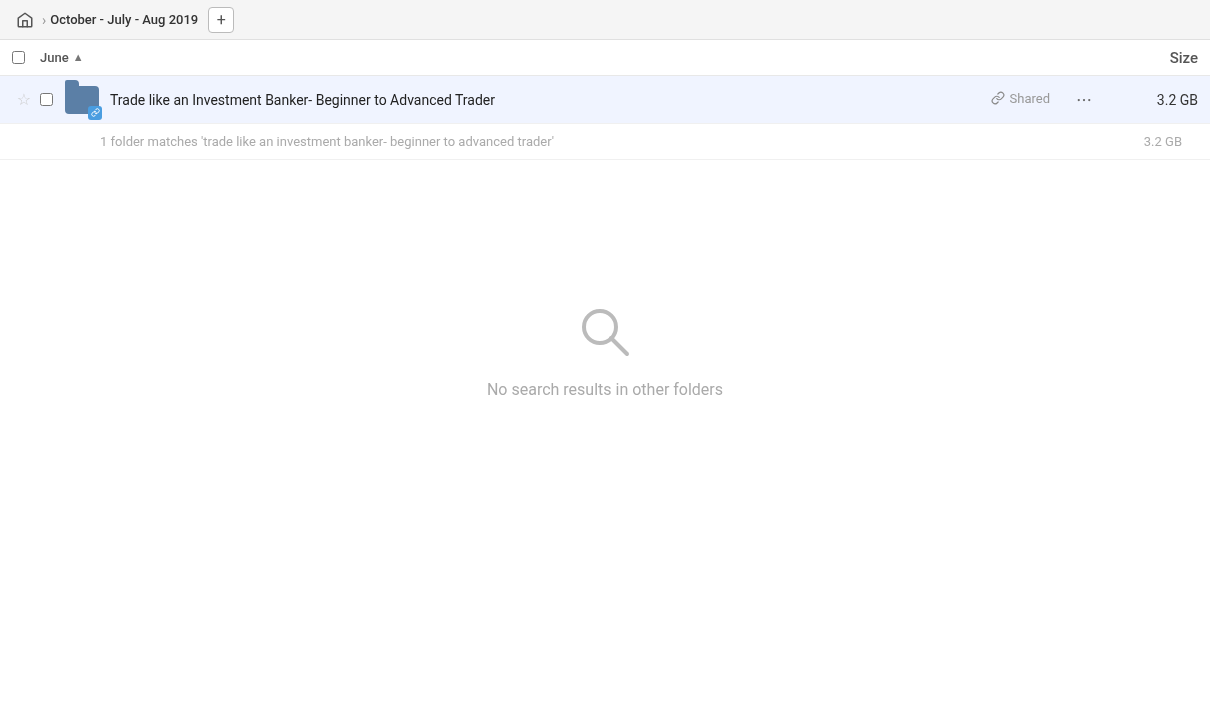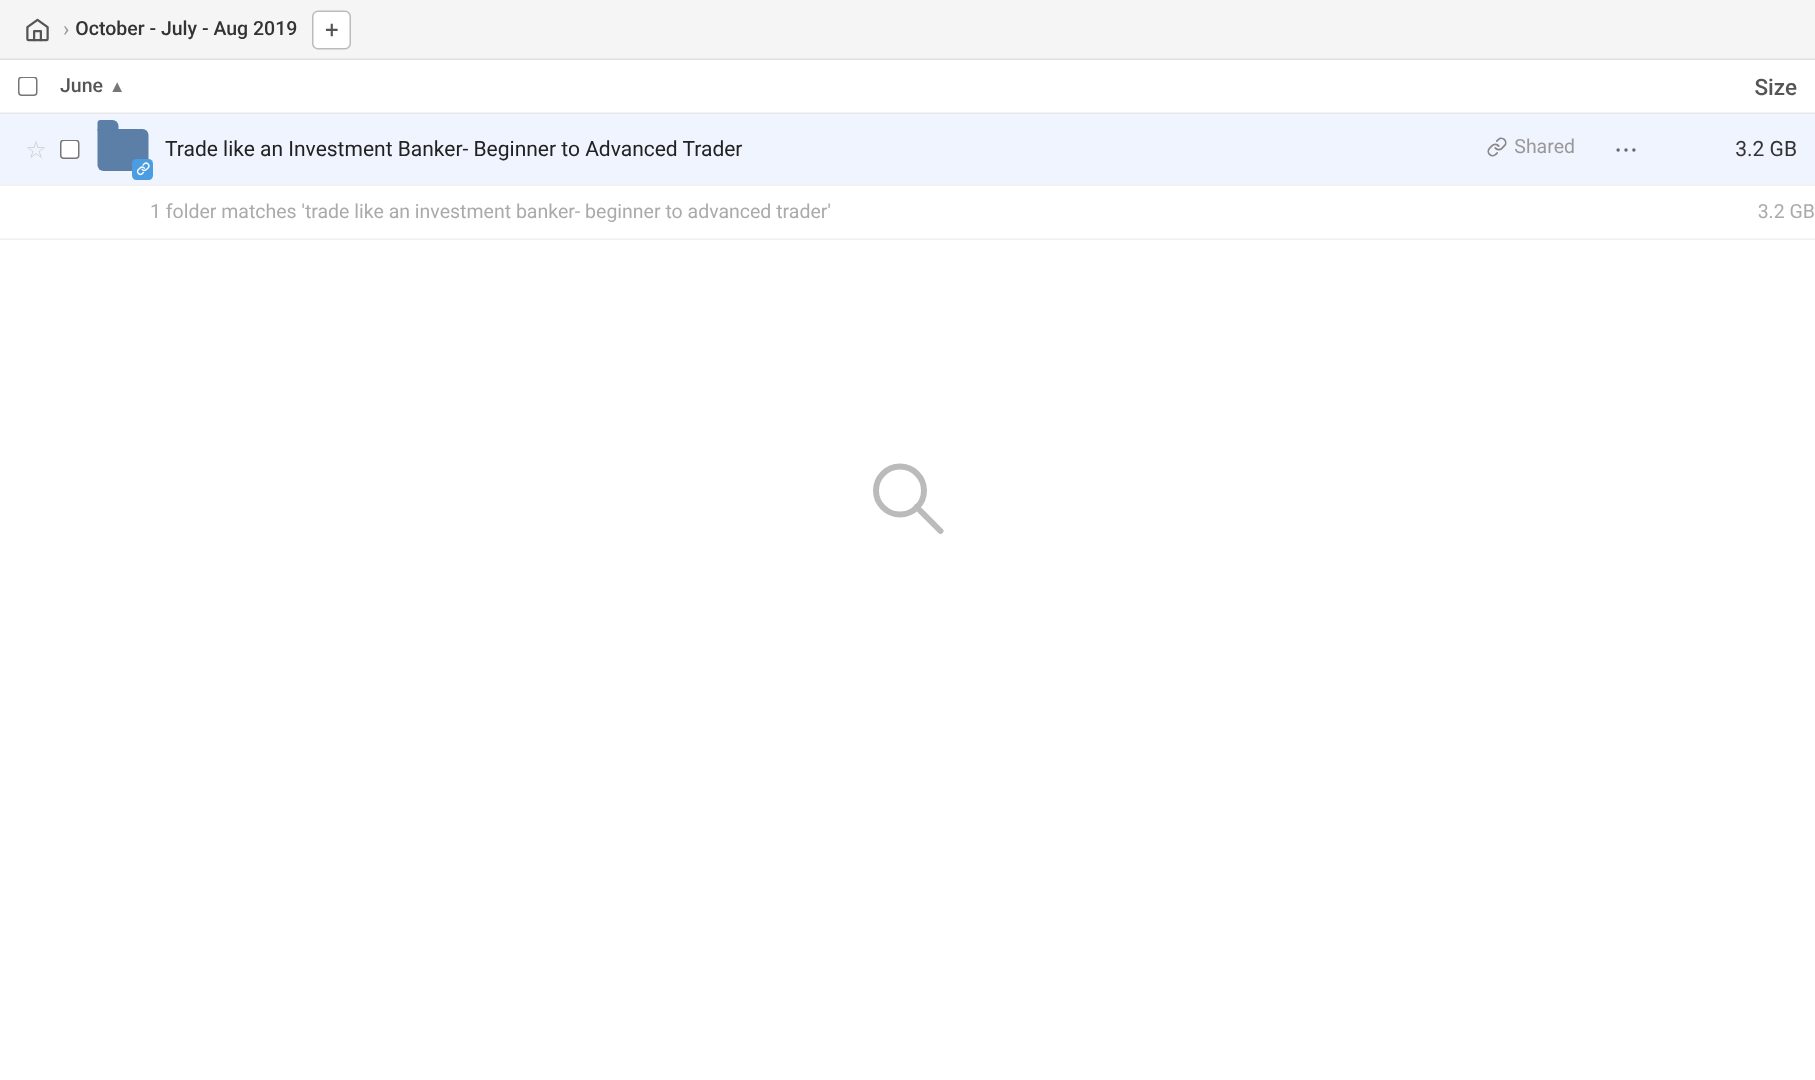--- a/index.html
+++ b/index.html
@@ -192,21 +192,21 @@
       text-align: right;
       font-size: 14px;
       color: #333;
     }
 
     
     .match-info-row {
       display: flex;
       align-items: center;
       height: 36px;
-      padding: 0 0 0 100px;
+      padding: 0 28px 0 100px;
       border-bottom: 1px solid #f0f0f0;
       background: #fff;
     }
     .match-info-text {
       flex: 1;
       font-size: 13px;
       color: #aaa;
     }
     .match-info-size {
       font-size: 13px;
@@ -300,13 +300,14 @@
 <div class="match-info-row">
   <span class="match-info-text">1 folder matches 'trade like an investment banker- beginner to advanced trader'</span>
   <span class="match-info-size">3.2 GB</span>
 </div>
 
 <div class="empty-state">
   <svg class="empty-icon" viewBox="0 0 64 64" fill="none" xmlns="http://www.w3.org/2000/svg">
     <circle cx="27" cy="27" r="16" stroke="#bbb" stroke-width="4"></circle>
     <line x1="38" y1="38" x2="54" y2="54" stroke="#bbb" stroke-width="4" stroke-linecap="round"></line>
   </svg>
+  <span class="empty-text">No search results in other folders</span>
 </div>
 
 </body></html>

